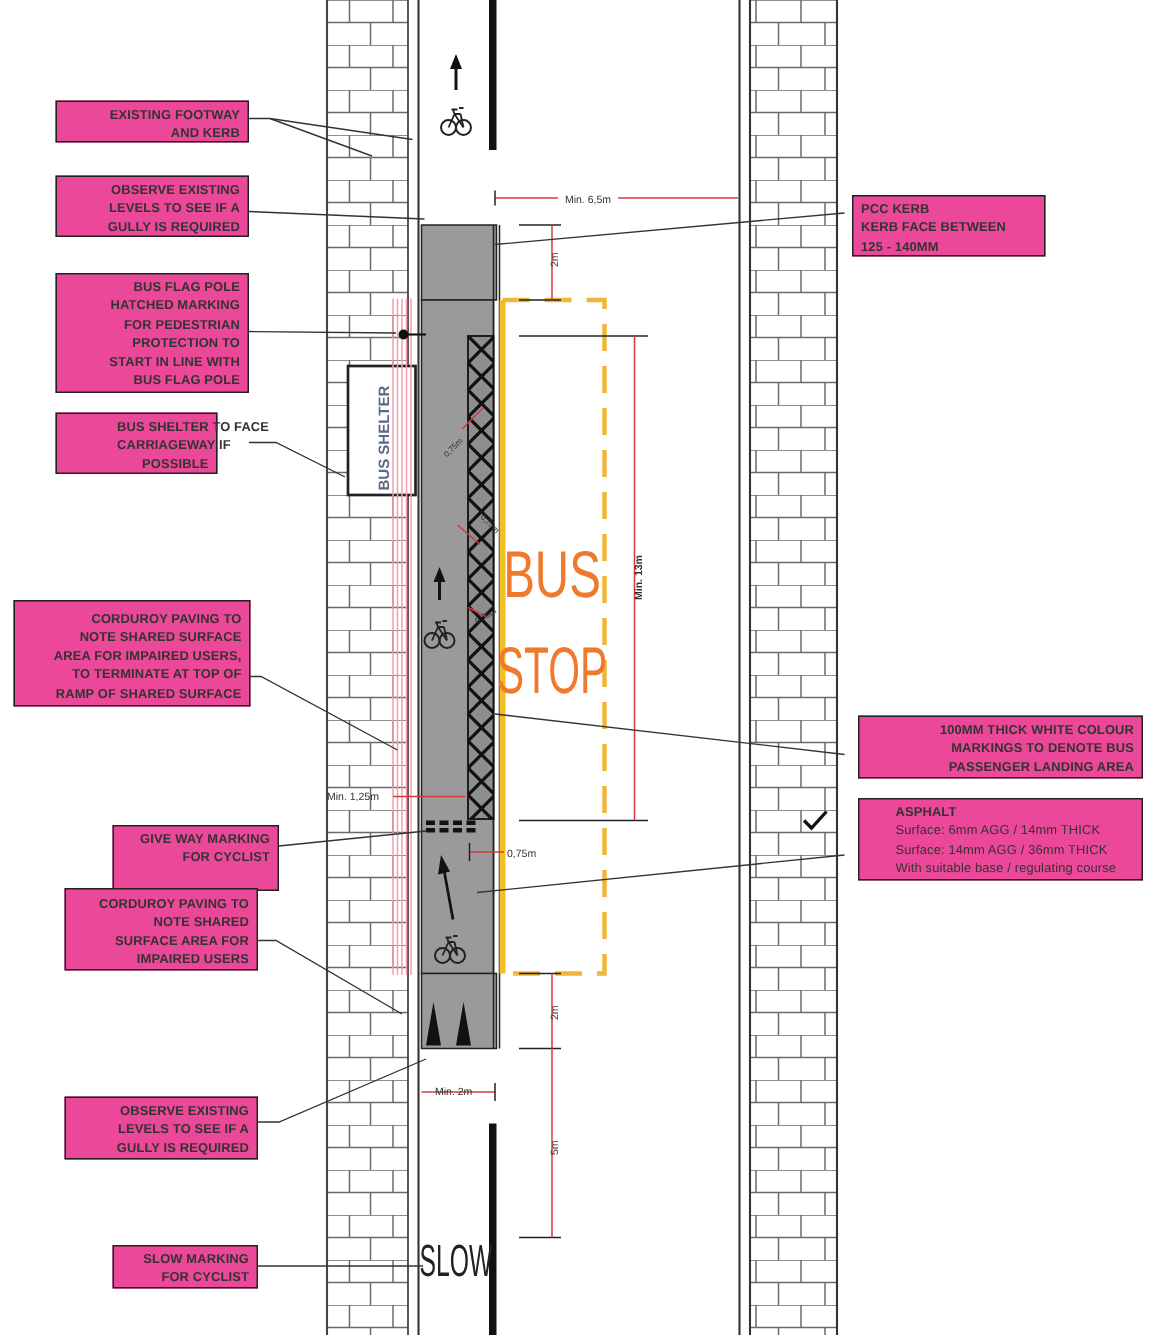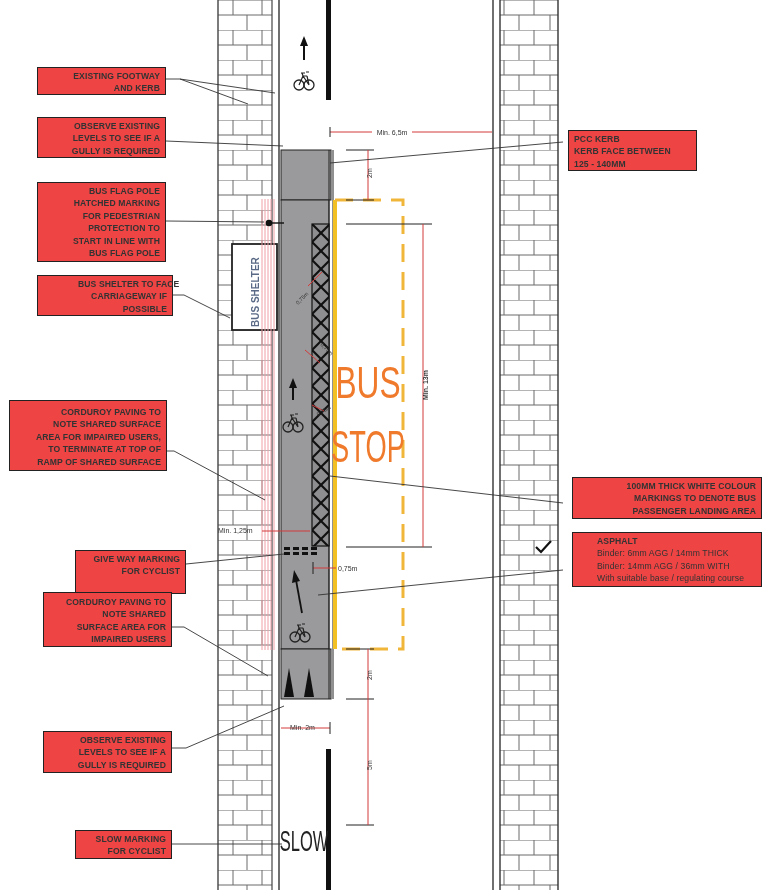--- a/index.html
+++ b/index.html
@@ -1,18 +1,18 @@
 <!DOCTYPE html>
 <html><head>
 <meta charset="utf-8">
 <style>
   html,body{margin:0;padding:0;background:#fff;}
   body{width:768px;height:890px;position:relative;overflow:hidden;font-family:"Liberation Sans",sans-serif;}
   .canvas{position:absolute;left:0;top:0;width:768px;height:890px;}
-  .note{position:absolute;border:1.5px solid #222;background:#ef4444;box-sizing:border-box;
+  .note{position:absolute;border:1.5px solid #222;background:#ec4899;box-sizing:border-box;
         font-family:"Liberation Sans",sans-serif;font-size:8.6px;font-weight:bold;color:#333;
         line-height:12.4px;text-align:right;padding:2px 5px;text-transform:uppercase;letter-spacing:0.1px;}
   .note.left{ text-align:left; }
   .note.mixed{ text-align:left; text-transform:none; font-weight:normal; font-size:8.6px; }
   .note.mixed .hd{ font-weight:bold; text-transform:uppercase; }
   .note span{display:block;white-space:nowrap;}
   .svgtext{font-family:"Liberation Sans",sans-serif;}
 </style>
 </head>
 <body>
@@ -210,21 +210,21 @@
   <span>GULLY IS REQUIRED</span>
 </div>
 <div class="note" style="left:37px;top:182px;width:129px;height:80px;">
   <span>BUS FLAG POLE</span>
   <span>HATCHED  MARKING</span>
   <span>FOR PEDESTRIAN</span>
   <span>PROTECTION TO</span>
   <span>START IN LINE WITH</span>
   <span>BUS FLAG POLE</span>
 </div>
-<div class="note" style="left:37px;top:275px;width:136px;height:41px;padding-left:40px;">
+<div class="note" style="left:37px;top:275px;width:108px;height:41px;padding-left:40px;">
   <span>BUS SHELTER TO FACE</span>
   <span>CARRIAGEWAY IF</span>
   <span>POSSIBLE</span>
 </div>
 <div class="note" style="left:9px;top:400px;width:158px;height:71px;padding-top:5px;">
   <span>CORDUROY PAVING TO</span>
   <span>NOTE SHARED SURFACE</span>
   <span>AREA FOR IMPAIRED USERS,</span>
   <span>TO TERMINATE AT TOP OF</span>
   <span>RAMP OF SHARED SURFACE</span>
@@ -253,17 +253,17 @@
   <span>KERB FACE BETWEEN</span>
   <span>125 - 140mm</span>
 </div>
 <div class="note left" style="left:572px;top:477px;width:190px;height:42px;text-align:right;">
   <span>100mm THICK WHITE COLOUR</span>
   <span>MARKINGS TO DENOTE BUS</span>
   <span>PASSENGER LANDING AREA</span>
 </div>
 <div class="note mixed" style="left:572px;top:532px;width:190px;height:55px;padding-left:24px;">
   <span class="hd">ASPHALT</span>
-  <span>Binder: 6mm AGG / 14mm THICK</span>
-  <span>Binder: 14mm AGG / 36mm WITH</span>
+  <span>Surface: 6mm AGG / 14mm THICK</span>
+  <span>Surface: 14mm AGG / 36mm THICK</span>
   <span>With suitable base / regulating course</span>
 </div>
 </div>
 
 </body></html>

